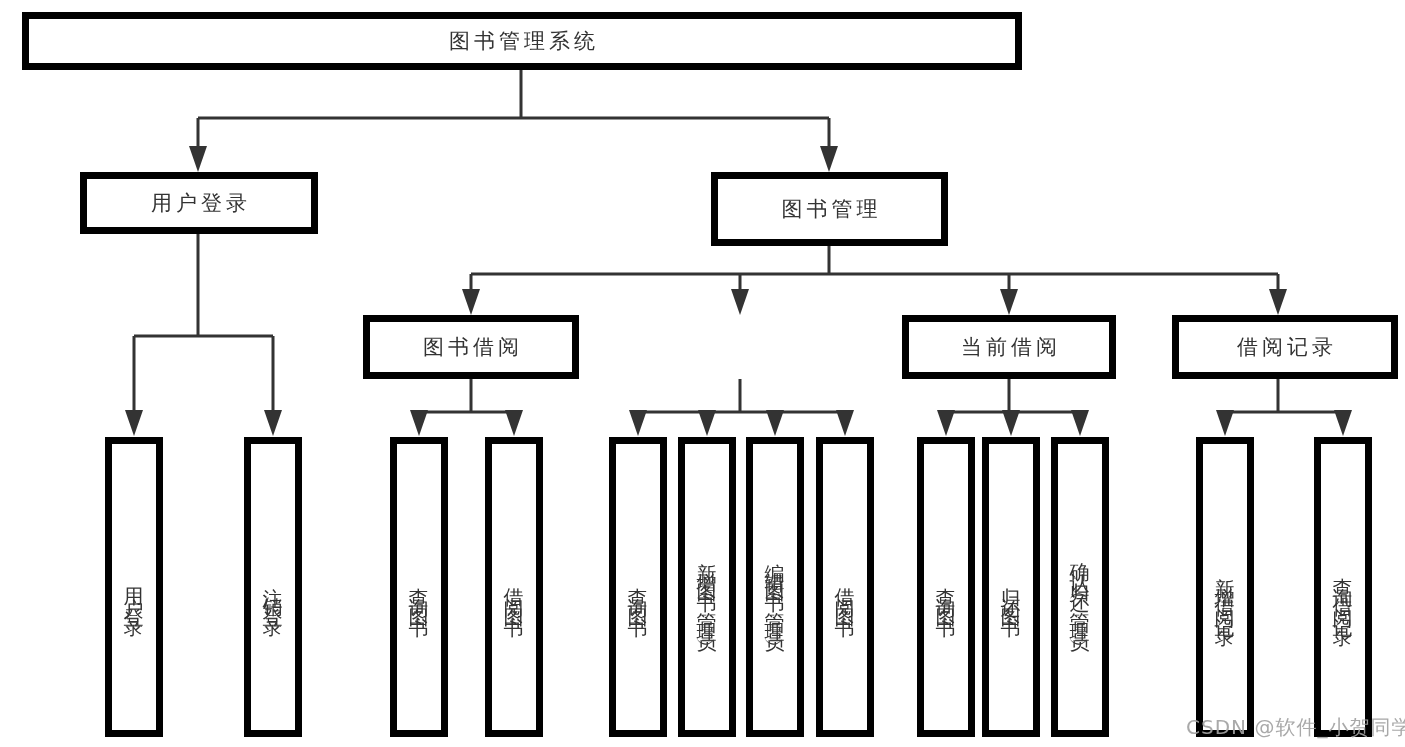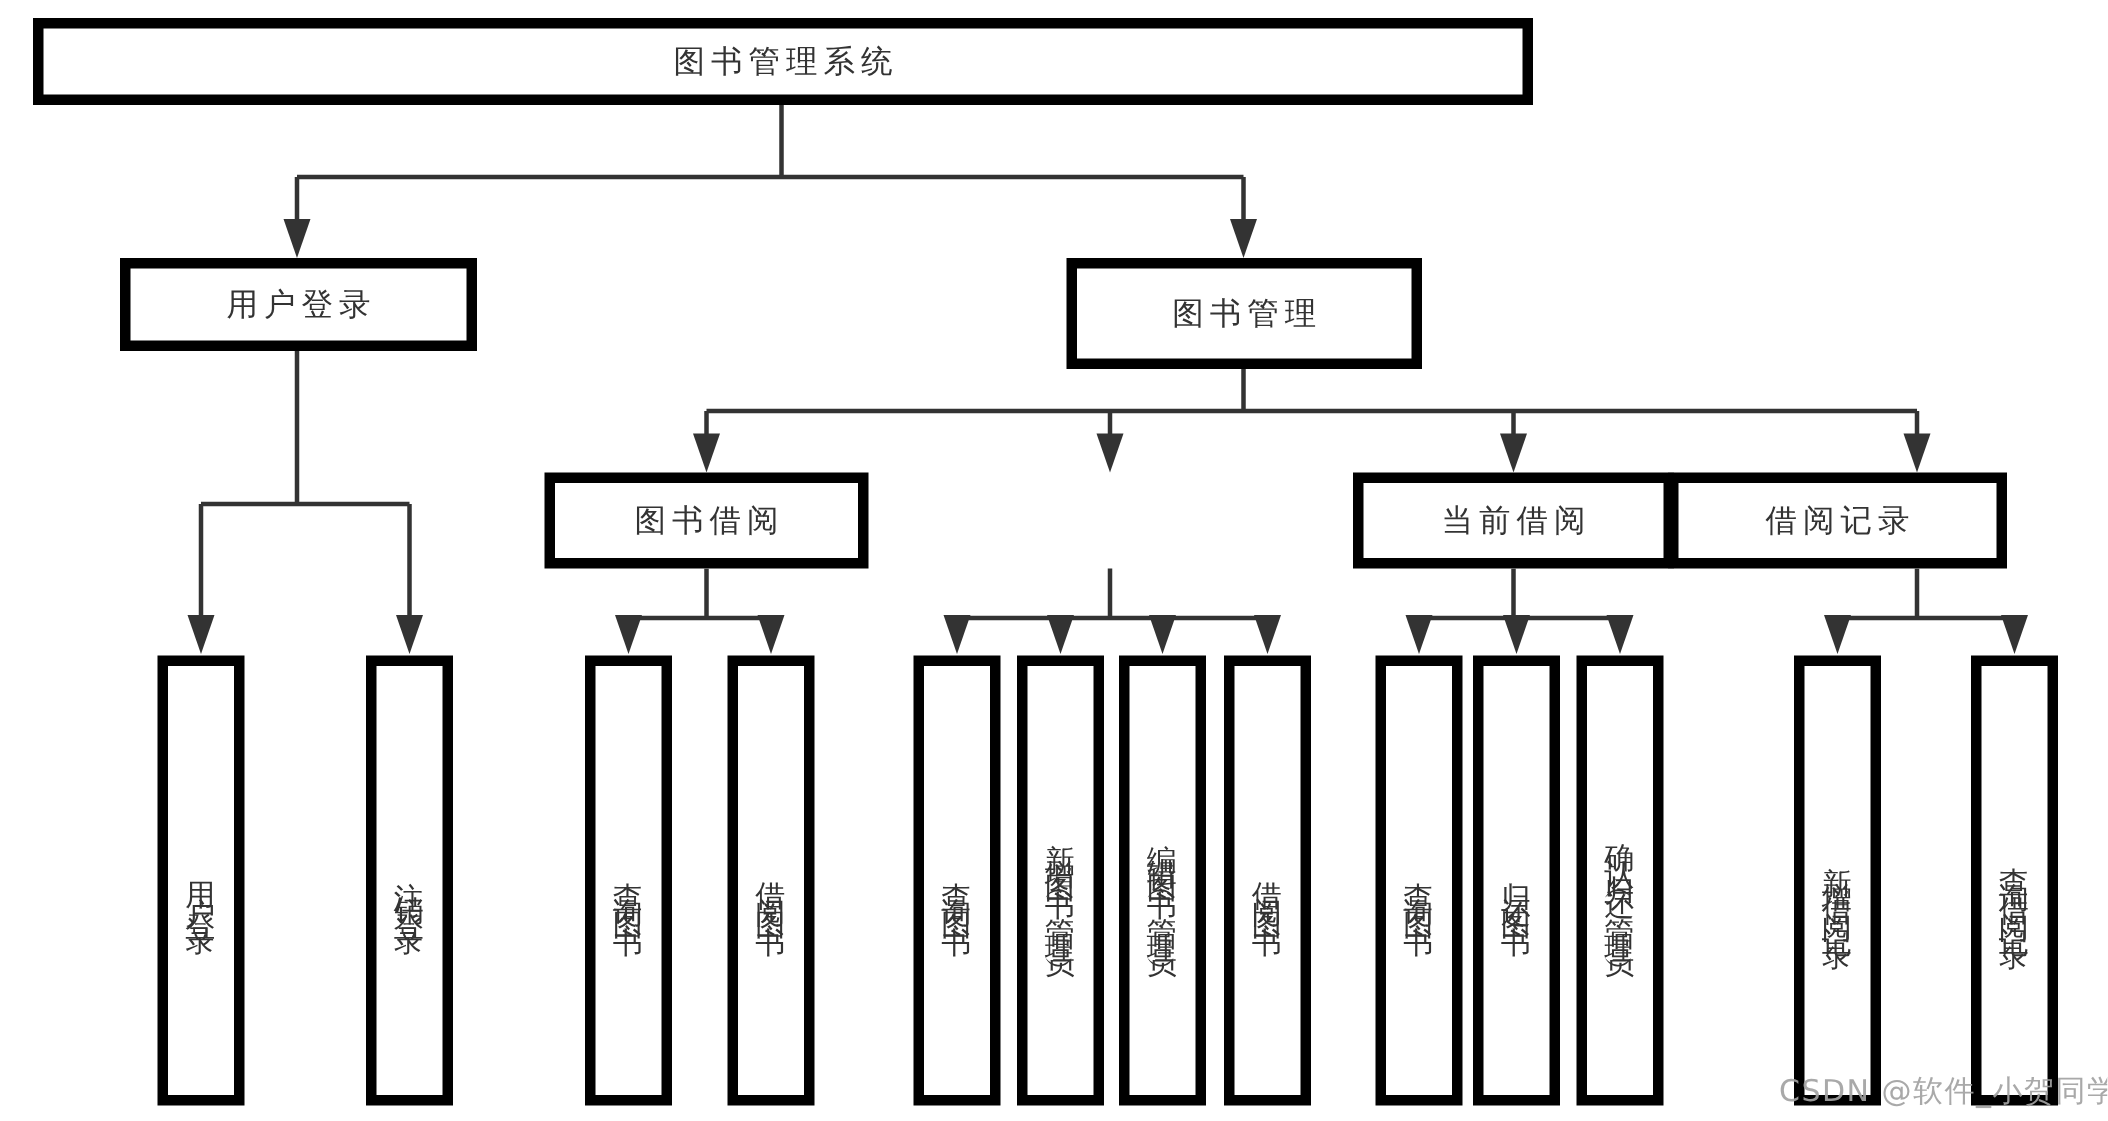--- a/index.html
+++ b/index.html
@@ -113,21 +113,21 @@
   <div class="node h" style="left:711px;top:172px;width:237px;height:74px">
     <span class="lbl">图书管理</span>
   </div>
 
   <div class="node h" style="left:363px;top:315px;width:216px;height:64px">
     <span class="lbl">图书借阅</span>
   </div>
   <div class="node h" style="left:902px;top:315px;width:214px;height:64px">
     <span class="lbl">当前借阅</span>
   </div>
-  <div class="node h" style="left:1112px;top:315px;width:226px;height:64px">
+  <div class="node h" style="left:1172px;top:315px;width:226px;height:64px">
     <span class="lbl">借阅记录</span>
   </div>
 
   <div class="node v" style="left:105px;top:437px;width:58px;height:300px">
     <span class="lbl">用户登录</span>
   </div>
   <div class="node v" style="left:244px;top:437px;width:58px;height:300px">
     <span class="lbl">注销登录</span>
   </div>
 

